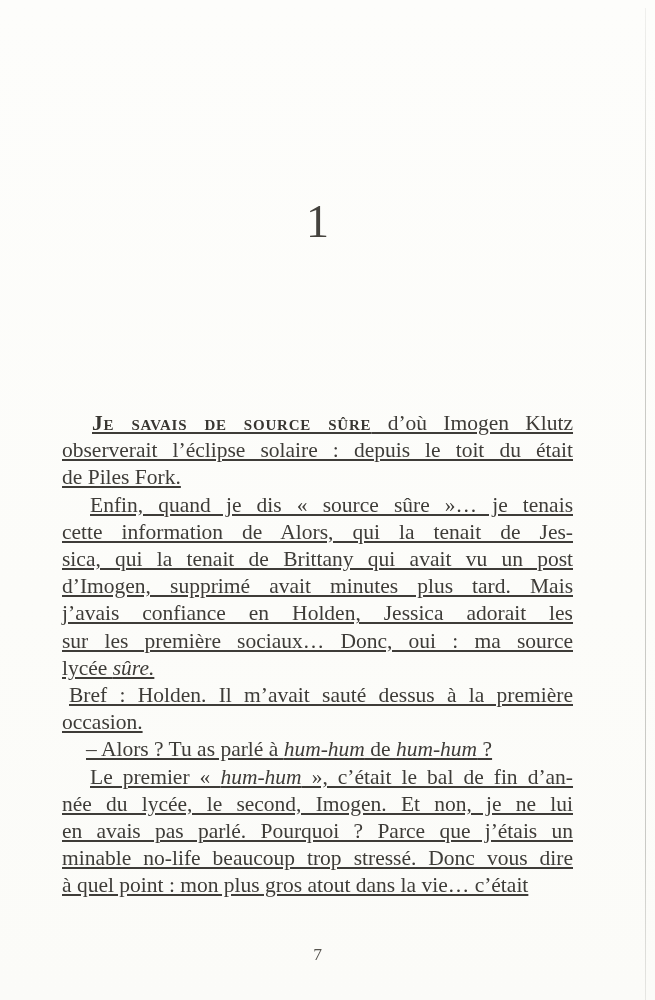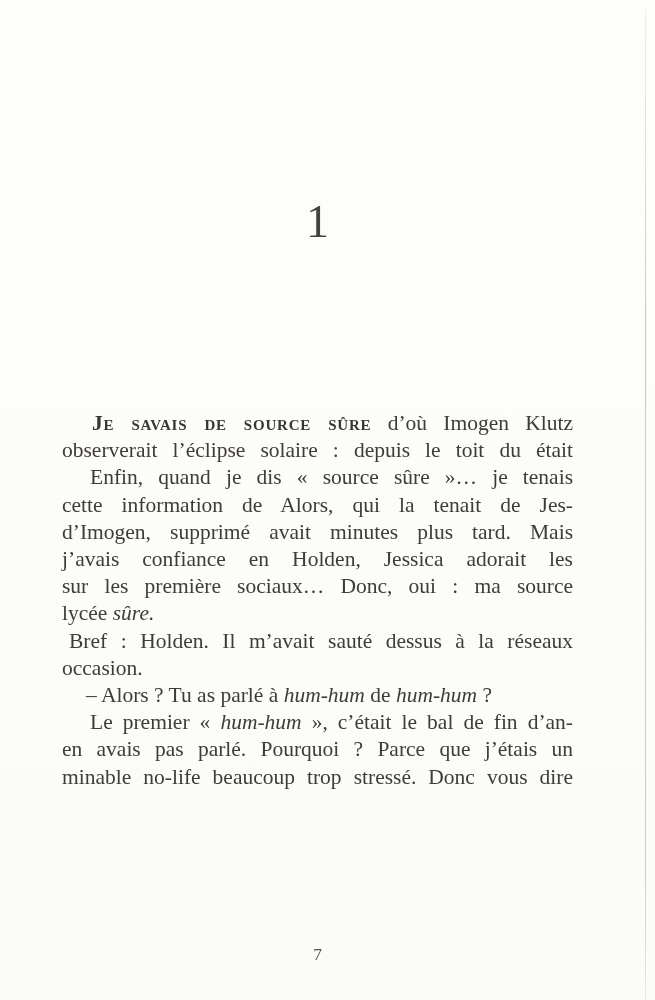--- a/index.html
+++ b/index.html
@@ -28,21 +28,21 @@
     line-height: 52px;
     color: #45433e;
   }
   .body-text {
     position: absolute;
     left: 62px; top: 410px; width: 511px;
     font-size: 21.5px;
     line-height: 27.2px;
     color: #3e3c38;
   }
-  .text-line { text-align: justify; }
+  .text-line { text-align: justify; text-decoration: underline; }
   .text-line.j { text-align-last: justify; }
   .seg-smallcaps {
     font-variant: small-caps;
     font-weight: 600;
     letter-spacing: 0.8px;
     color: #383631;
   }
   .seg-italic { font-style: italic; }
   .page-number {
     position: absolute;
@@ -57,37 +57,41 @@
 
 <div class="book-page">
   <div class="page-edge-line"></div>
 
   <div class="chapter-number">1</div>
 
   <div class="body-text" id="body-text">
       <div>
         <div class="text-line j" style="text-indent: 30px;"><span class="seg-smallcaps">Je savais de source sûre</span><span class="seg-normal"> d’où Imogen Klutz</span></div>
         <div class="text-line j"><span class="seg-normal">observerait l’éclipse solaire : depuis le toit du était</span></div>
+        <div class="text-line"><span class="seg-normal">de Piles Fork.</span></div>
       </div>
       <div>
         <div class="text-line j" style="text-indent: 28px;"><span class="seg-normal">Enfin, quand je dis « source sûre »… je tenais</span></div>
         <div class="text-line j"><span class="seg-normal">cette information de Alors, qui la tenait de Jes-</span></div>
+        <div class="text-line j"><span class="seg-normal">sica, qui la tenait de Brittany qui avait vu un post</span></div>
         <div class="text-line j"><span class="seg-normal">d’Imogen, supprimé avait minutes plus tard. Mais</span></div>
         <div class="text-line j"><span class="seg-normal">j’avais confiance en Holden, Jessica adorait les</span></div>
         <div class="text-line j"><span class="seg-normal">sur les première sociaux… Donc, oui : ma source</span></div>
         <div class="text-line"><span class="seg-normal">lycée </span><span class="seg-italic">sûre.</span></div>
       </div>
       <div>
-        <div class="text-line j" style="text-indent: 7px;"><span class="seg-normal">Bref : Holden. Il m’avait sauté dessus à la réseaux</span></div>
+        <div class="text-line j" style="text-indent: 7px;"><span class="seg-normal">Bref : Holden. Il m’avait sauté dessus à la première</span></div>
         <div class="text-line"><span class="seg-normal">occasion.</span></div>
       </div>
       <div>
         <div class="text-line" style="text-indent: 24px;"><span class="seg-normal">– Alors ? Tu as parlé à </span><span class="seg-italic">hum-hum</span><span class="seg-normal"> de </span><span class="seg-italic">hum-hum</span><span class="seg-normal"> ?</span></div>
       </div>
       <div>
         <div class="text-line j" style="text-indent: 28px;"><span class="seg-normal">Le premier « </span><span class="seg-italic">hum-hum</span><span class="seg-normal"> », c’était le bal de fin d’an-</span></div>
+        <div class="text-line j"><span class="seg-normal">née du lycée, le second, Imogen. Et non, je ne lui</span></div>
         <div class="text-line j"><span class="seg-normal">en avais pas parlé. Pourquoi ? Parce que j’étais un</span></div>
         <div class="text-line j"><span class="seg-normal">minable no-life beaucoup trop stressé. Donc vous dire</span></div>
+        <div class="text-line"><span class="seg-normal">à quel point : mon plus gros atout dans la vie… c’était</span></div>
       </div>
     </div>
 
   <div class="page-number">7</div>
 </div>
 
 </body></html>

